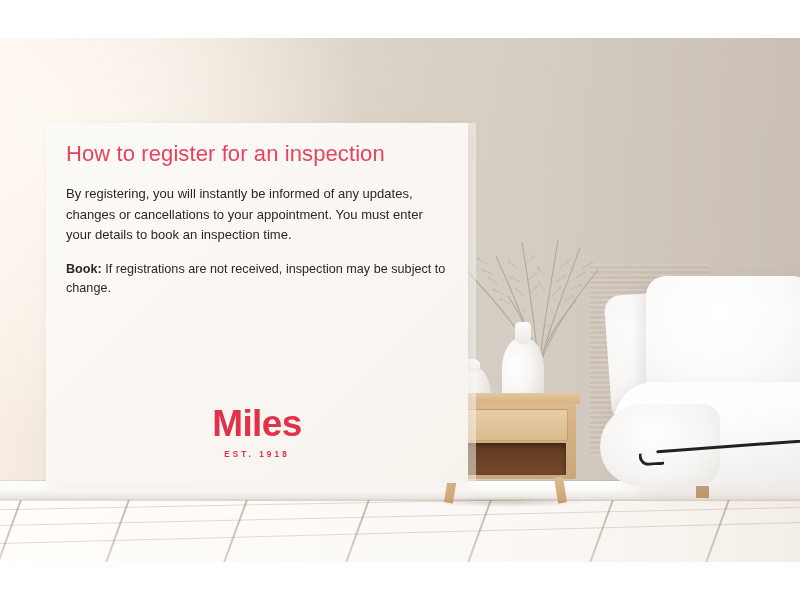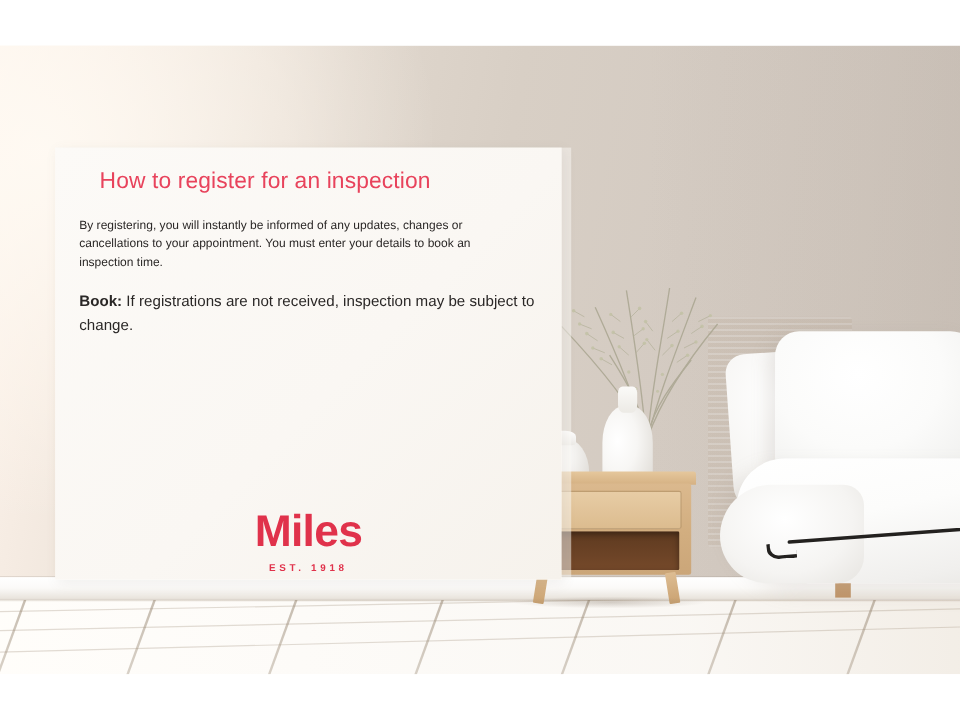--- a/index.html
+++ b/index.html
@@ -266,60 +266,59 @@
     position: absolute;
     left: 46px; top: 85px;
     width: 422px; height: 360px;
     background: linear-gradient(135deg,#fcfaf7 0%, #faf7f3 55%, #f6f2ec 100%);
     box-shadow: 2px 3px 10px rgba(120,108,96,.10);
   }
   .card-inner { padding: 18px 22px 0 20px; }
 
   .card-title {
     color: #e8435c;
-    font-size: 19px;
+    font-size: 22px;
     font-weight: 400;
     letter-spacing: .1px;
     line-height: 1.2;
-    margin: 0 0 17px 17px;
+    margin: 0 0 17px 0;
     white-space: nowrap;
   }
   .card-lead {
     color: #231f20;
     font-size: 20.5px;
     font-weight: 400;
     line-height: 1.33;
     margin: 0 0 22px 0;
     letter-spacing: -.1px;
   }
   .card-lead b { font-weight: 700; }
 
   .card-body {
     color: #2a2726;
-    font-size: 10px;
+    font-size: 13px;
     line-height: 1.55;
     margin: 0 6px 15px 0;
     letter-spacing: .02px;
   }
   .card-note {
     color: #2a2726;
     font-size: 12.6px;
     line-height: 1.55;
     margin: 0;
     letter-spacing: .02px;
   }
   .card-note b { font-weight: 700; }
 
   
   .logo {
     position: absolute;
     left: 0; right: 0;
     top: 282px;
     text-align: center;
-    margin-top: 19px;
   }
   .logo-word {
     color: #e0324b;
     font-size: 37px;
     font-weight: 700;
     letter-spacing: -.6px;
     line-height: 1;
     font-family: "Liberation Sans", sans-serif;
   }
   .logo-est {

